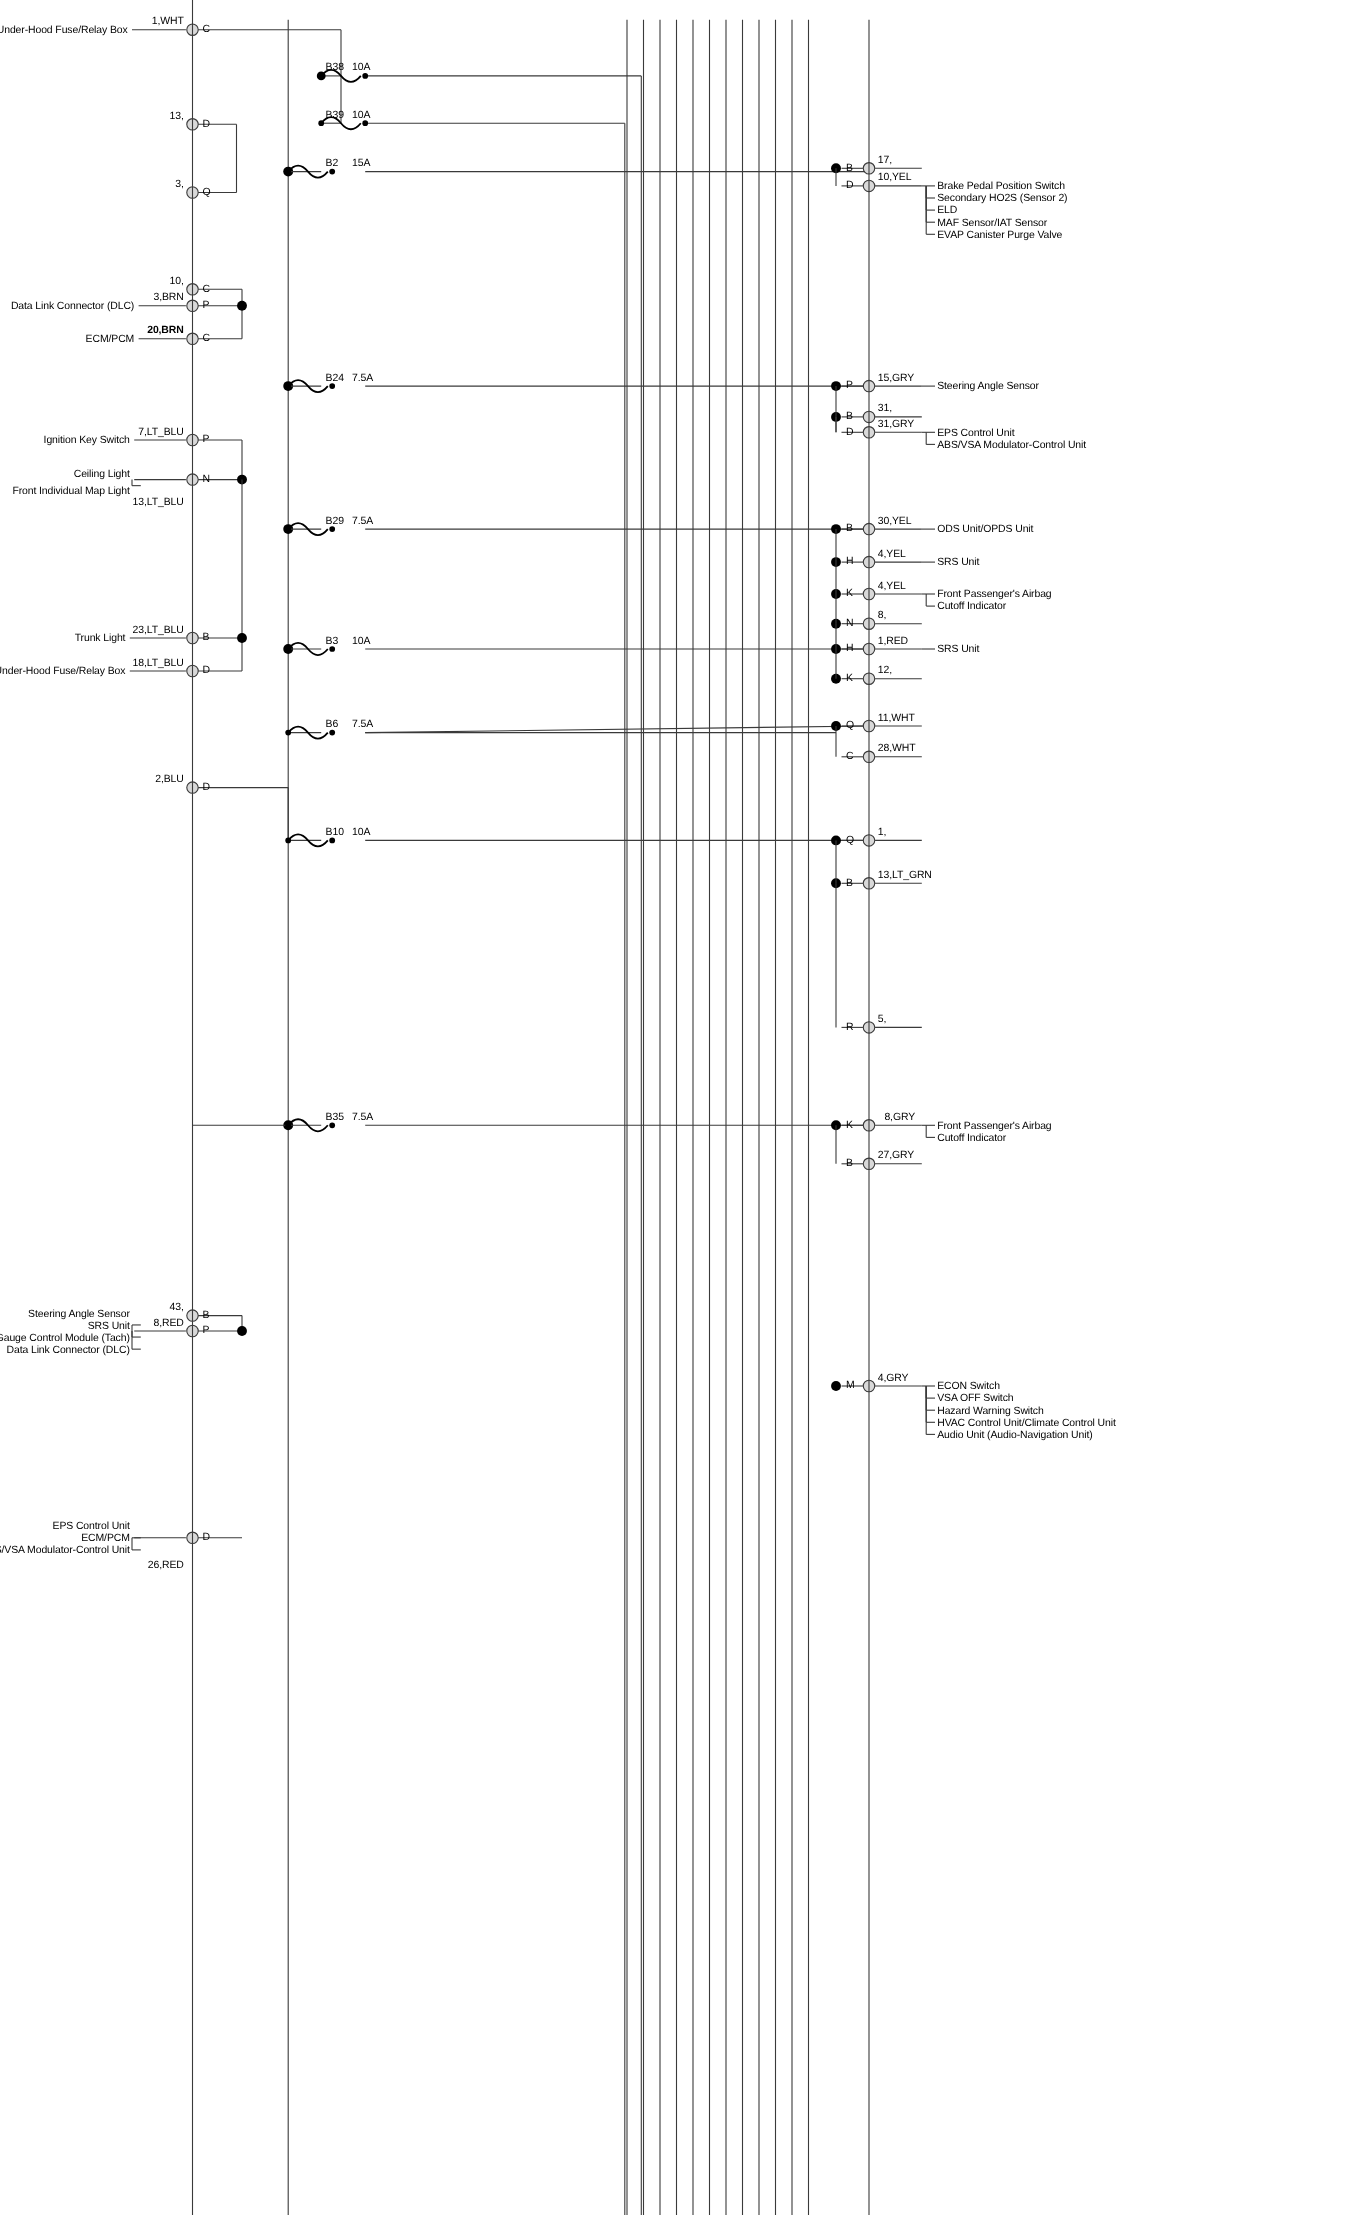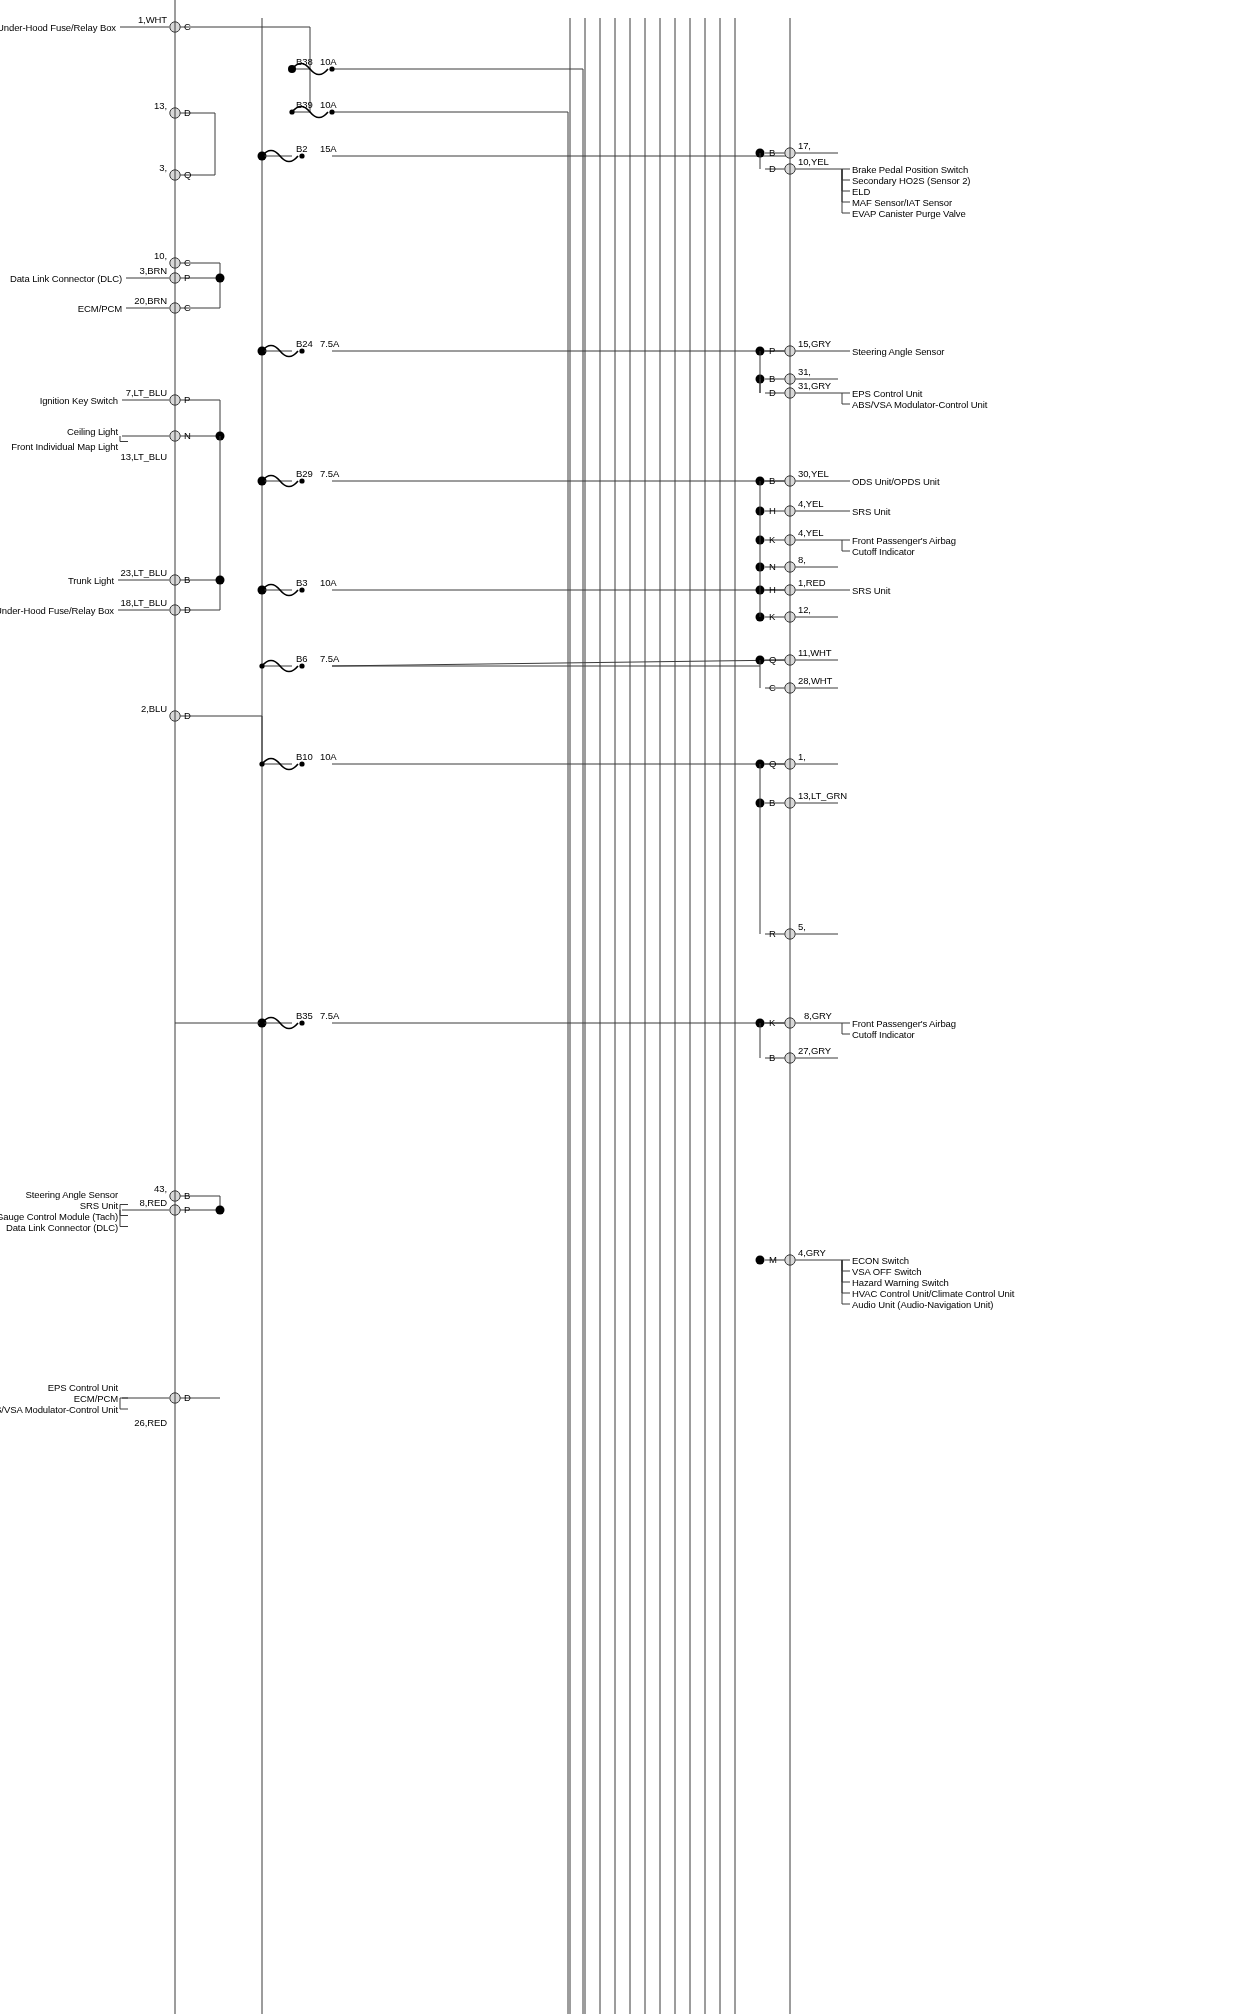--- a/index.html
+++ b/index.html
@@ -401,21 +401,21 @@
       <div class="lbl " style="right: 1122px; top: 22px;">Under-Hood Fuse/Relay Box</div>
       <div class="lbl " style="right: 1071px; top: 100px;">13,</div>
       <div class="lbl " style="left: 184px; top: 107px;">D</div>
       <div class="lbl " style="right: 1071px; top: 162px;">3,</div>
       <div class="lbl " style="left: 184px; top: 169px;">Q</div>
       <div class="lbl " style="right: 1071px; top: 250px;">10,</div>
       <div class="lbl " style="left: 184px; top: 257px;">C</div>
       <div class="lbl " style="right: 1071px; top: 265px;">3,BRN</div>
       <div class="lbl " style="left: 184px; top: 272px;">P</div>
       <div class="lbl " style="right: 1116px; top: 273px;">Data Link Connector (DLC)</div>
-      <div class="lbl " style="right: 1071px; top: 295px;">20,BRN</div>
+      <div class="lbl " style="right: 1071px; top: 295px; font-weight: bold;">20,BRN</div>
       <div class="lbl " style="left: 184px; top: 302px;">C</div>
       <div class="lbl " style="right: 1116px; top: 303px;">ECM/PCM</div>
       <div class="lbl " style="right: 1071px; top: 387px;">7,LT_BLU</div>
       <div class="lbl " style="left: 184px; top: 394px;">P</div>
       <div class="lbl " style="right: 1120px; top: 395px;">Ignition Key Switch</div>
       <div class="lbl " style="right: 1071px; top: 423px; margin-top: 28px;">13,LT_BLU</div>
       <div class="lbl " style="left: 184px; top: 430px;">N</div>
       <div class="lbl " style="right: 1120px; top: 425.5px;">Ceiling Light</div>
       <div class="lbl " style="right: 1120px; top: 441px;">Front Individual Map Light</div>
       <div class="lbl " style="right: 1071px; top: 567px;">23,LT_BLU</div>

